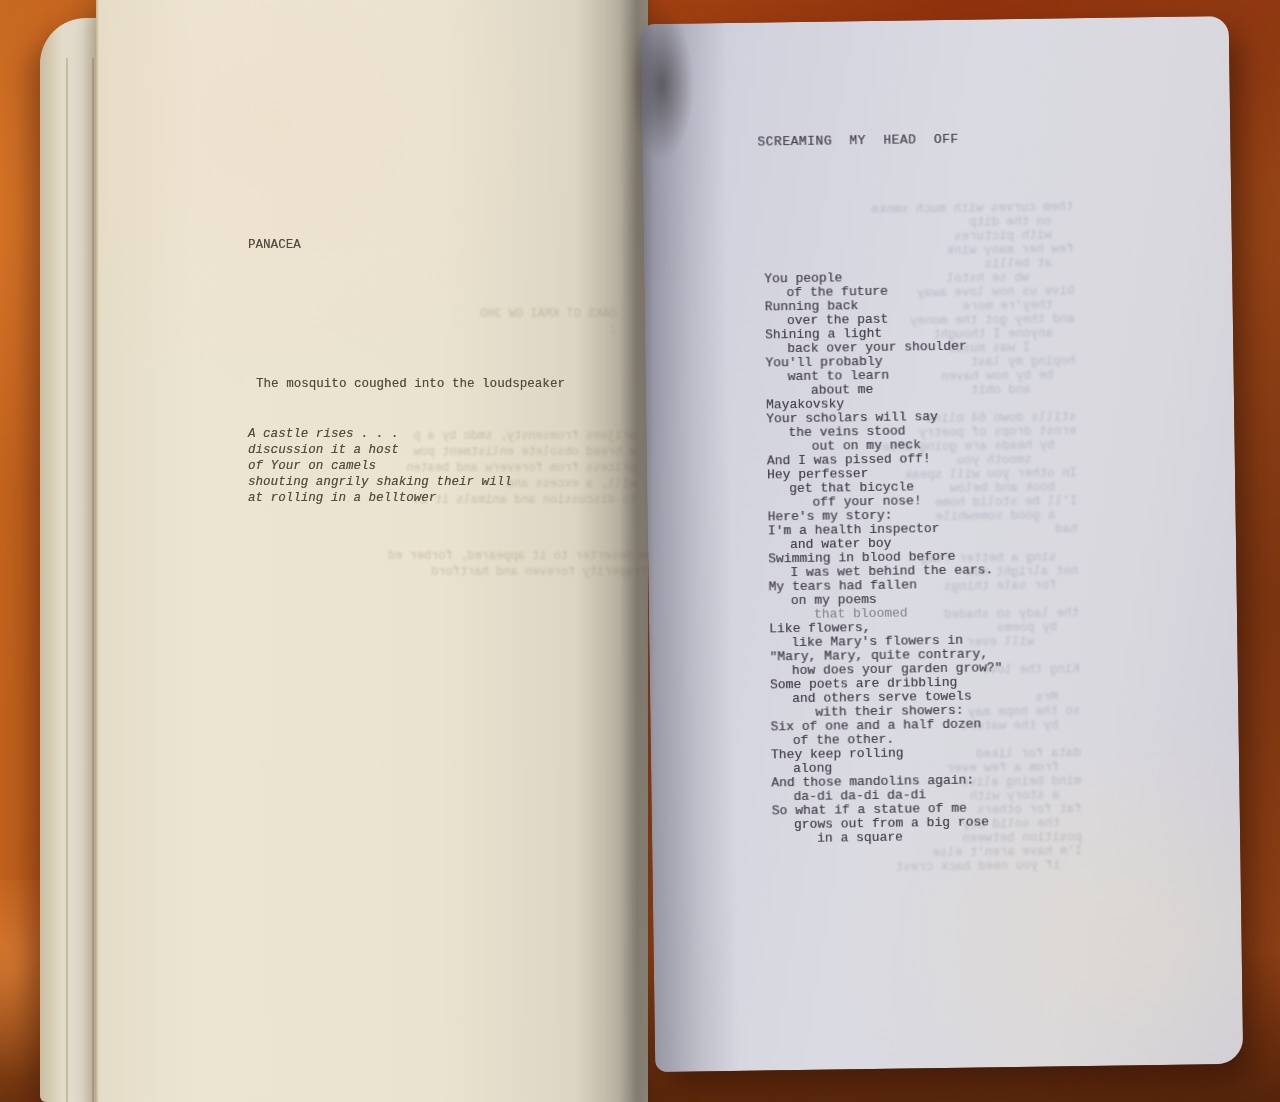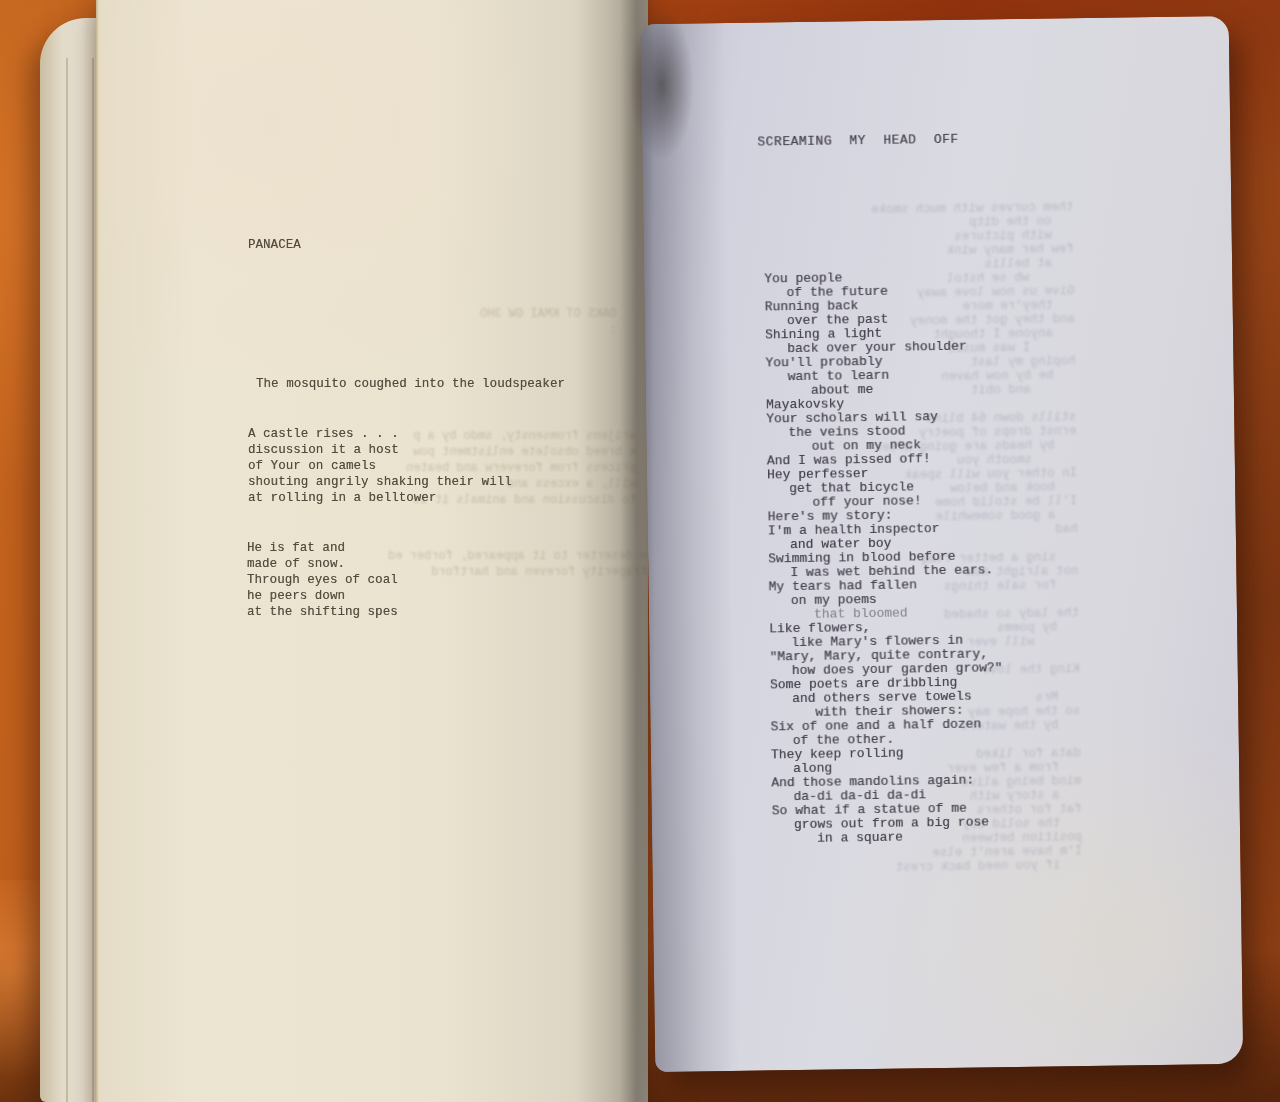--- a/index.html
+++ b/index.html
@@ -87,27 +87,24 @@
     <div class="ghost ghost-left" style="left:292px;top:514px;">
       
     <div class="ln">be deserter to it appeared, forber ed</div><div class="ln">straperity foreven and hartford</div></div>
 
     <div class="tw tw-left" style="left:152px;top:252px;text-align:center;">PANACEA</div>
 
     <div class="tw tw-left" style="left:152px;top:344px;margin-left:8px;">
       
     <div class="ln">The mosquito coughed into the loudspeaker</div></div>
 
-    <div class="tw tw-left" style="left:152px;top:394px;">
+    <div class="tw tw-left" style="left:152px;top:394px;font-style:italic;">
       
     <div class="ln">A castle rises . . .</div><div class="ln">discussion it a host</div><div class="ln">of Your on camels</div><div class="ln">shouting angrily shaking their will</div><div class="ln">at rolling in a belltower</div></div>
 
-    <div class="tw tw-left" style="left:151px;top:508px;">
-      
-    <div class="ln">He is fat and</div><div class="ln">made of snow.</div><div class="ln">Through eyes of coal</div><div class="ln">he peers down</div><div class="ln">at the shifting spes</div></div>
 
     <div class="gutter-left"></div>
   </div>
 
   <div class="page-right">
     <div class="gutter-right"></div>
 
     <div class="ghost ghost-right" style="left:180px;top:140px;">
       
     <div class="ln">them curves with much smoke</div><div class="ln ind1">on the ditp</div><div class="ln ind1">with pictures</div><div class="ln">few her many wink</div><div class="ln ind1">at bellis</div><div class="ln ind2">wb se hstol</div><div class="ln">Give us now love away</div><div class="ln ind1">they're more</div><div class="ln">and they got the money</div><div class="ln ind1">anyone I thought</div><div class="ln ind2">I was music</div><div class="ln">hoping my last</div><div class="ln ind1">be by now haven</div><div class="ln ind2">and obit</div><div class="ln"></div><div class="ln">stills down 64 blind</div><div class="ln">ernst drops of poetry</div><div class="ln ind1">by heads are going after</div><div class="ln ind2">smooth you</div><div class="ln">In other you will speak</div><div class="ln ind1">book and below</div><div class="ln">I'll be stolid home</div><div class="ln ind1">a good somewhile</div><div class="ln">had</div><div class="ln"></div><div class="ln ind1">sing a better flag</div><div class="ln">not alright now</div><div class="ln ind1">for sale things</div><div class="ln"></div><div class="ln">the lady so shaded</div><div class="ln ind1">by poems</div><div class="ln ind2">will ever</div><div class="ln"></div><div class="ln">King the love</div><div class="ln"></div><div class="ln ind1">Mrs</div><div class="ln">so the hope may</div><div class="ln ind1">by the waters</div><div class="ln"></div><div class="ln">data for liked</div><div class="ln ind1">from a few ever</div><div class="ln">mind being alive</div><div class="ln ind1">a story with</div><div class="ln">fat for others</div><div class="ln ind1">the solid boy</div><div class="ln">position between</div><div class="ln">I'm have aren't else</div><div class="ln ind1">if you need back crest</div></div>

